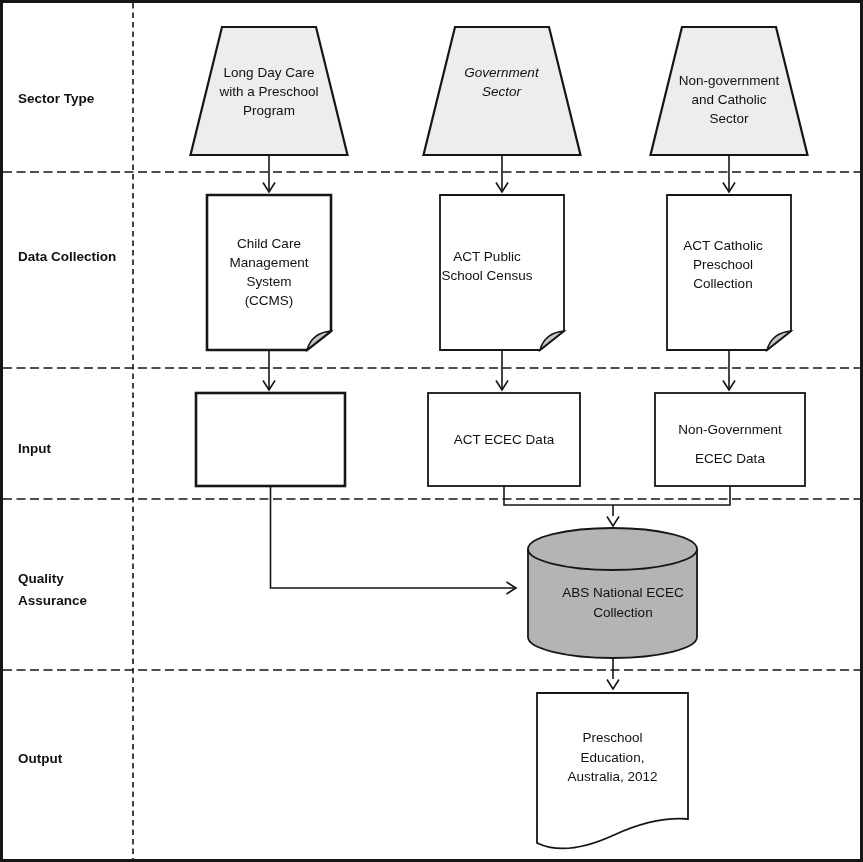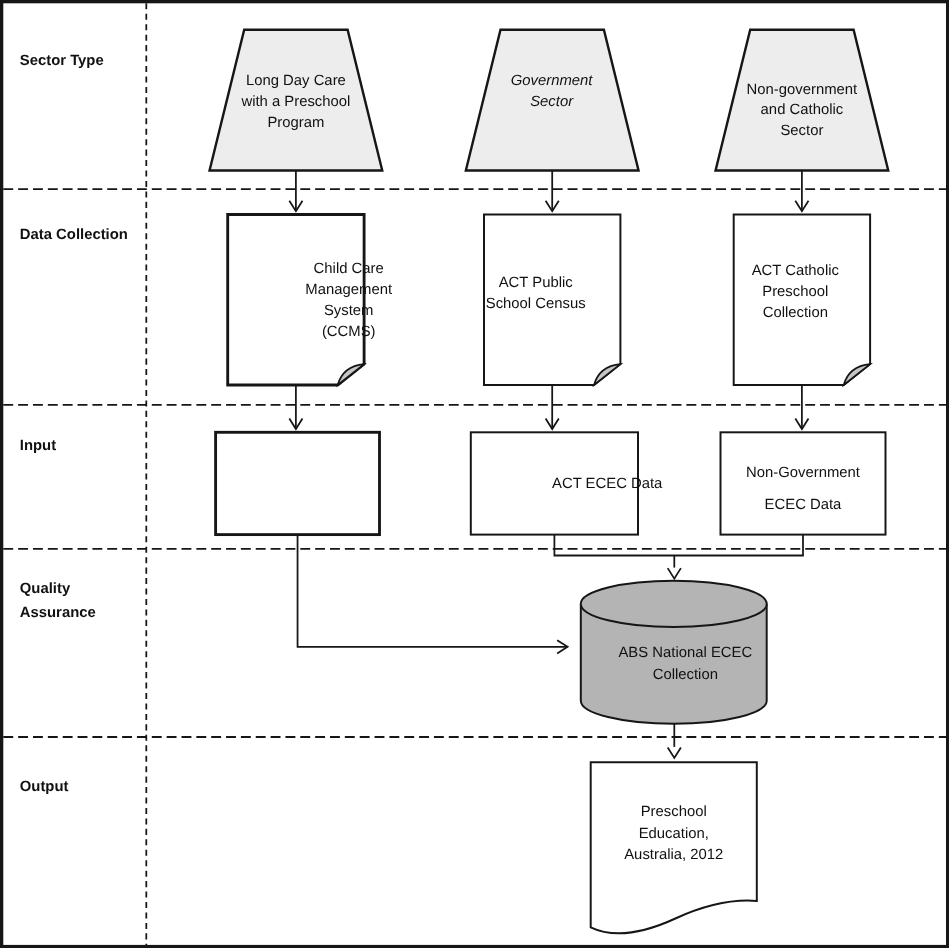--- a/index.html
+++ b/index.html
@@ -23,20 +23,21 @@
   }
   .rowlabel {
     position: absolute;
     left: 18px;
     white-space: pre;
     text-align: left;
     font-size: 13.5px;
     font-weight: bold;
     line-height: 22px;
     color: #111111;
+    margin-top: 44px;
   }
 </style>
 </head>
 <body>
 
 <div class="canvas">
 
   <svg width="863" height="862" viewBox="0 0 863 862">
 
     <rect x="1.5" y="1.5" width="860" height="859" fill="none" stroke="#161616" stroke-width="3"></rect>
@@ -129,31 +130,31 @@
 
   <div class="txt" style="left:190px; top:63px;  width:158px;">Long Day Care
 with a Preschool
 Program</div>
   <div class="txt" style="left:423px; top:63px;  width:157px;font-style:italic;">Government
 Sector</div>
   <div class="txt" style="left:650px; top:71px;  width:158px;">Non-government
 and Catholic
 Sector</div>
 
-  <div class="txt" style="left:207px; top:234px; width:124px;padding-left:48px;">Child Care
+  <div class="txt" style="left:207px; top:234px; width:124px;">Child Care
 Management
 System
 (CCMS)</div>
   <div class="txt" style="left:416px; top:247px; width:142px;text-align:center;">ACT Public
 School Census</div>
   <div class="txt" style="left:667px; top:236px; width:112px;">ACT Catholic
 Preschool
 Collection</div>
 
-  <div class="txt" style="left:428px; top:430px; width:152px;margin-left:48px;">ACT ECEC Data</div>
+  <div class="txt" style="left:428px; top:430px; width:152px;">ACT ECEC Data</div>
   <div class="txt" style="left:655px; top:415px; width:150px; line-height:29px;">Non-Government
 ECEC Data</div>
 
   <div class="txt" style="left:528px; top:583px; width:190px; line-height:20px;">ABS National ECEC
 Collection</div>
 
   <div class="txt" style="left:537px; top:728px; width:151px; line-height:19.5px;">Preschool
 Education,
 Australia, 2012</div>
 

